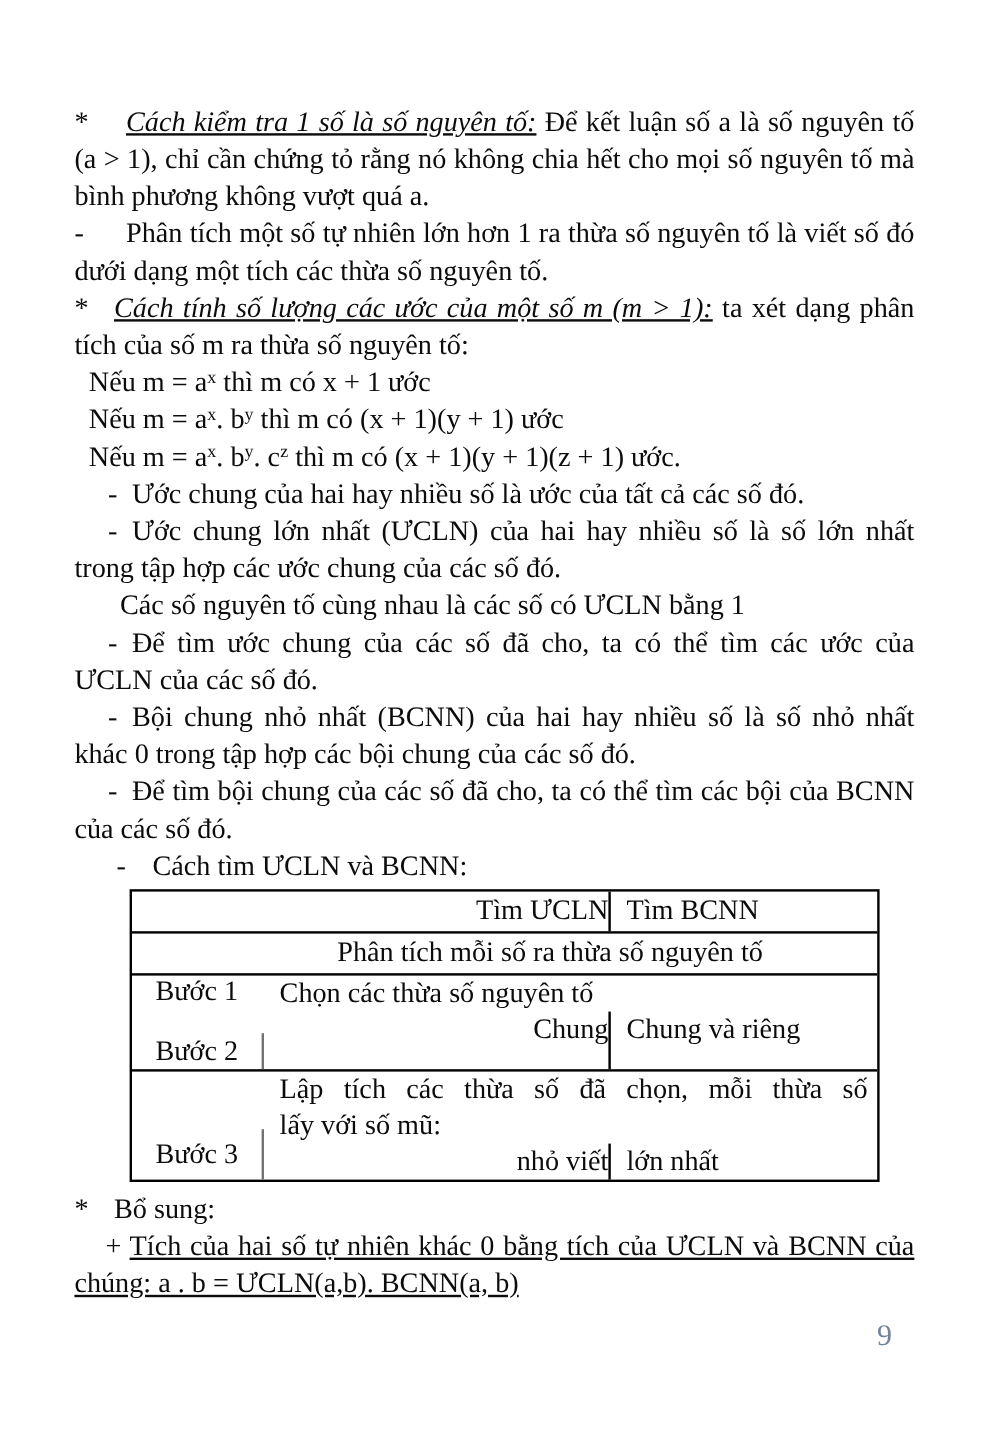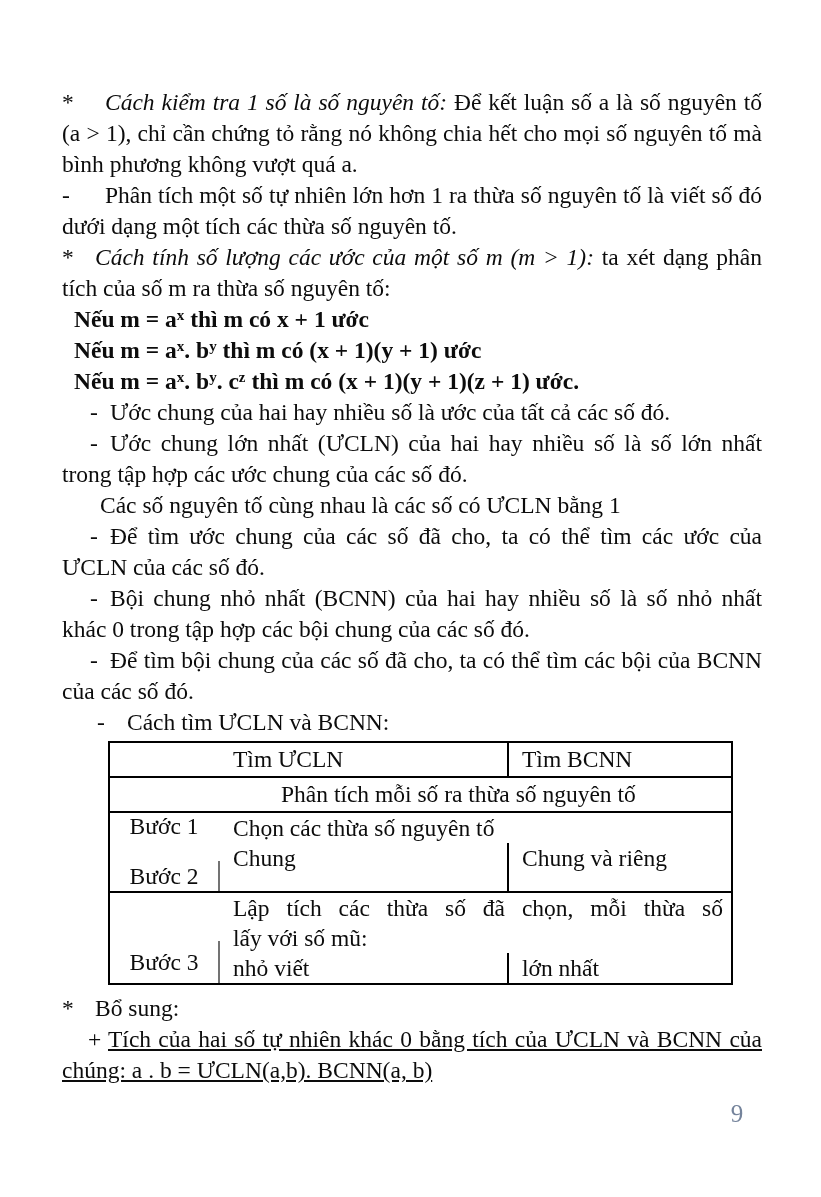--- a/index.html
+++ b/index.html
@@ -9,30 +9,30 @@
     background:#ffffff;
     font-family:"Liberation Serif","DejaVu Serif",serif;
     font-size:23.5px;
     line-height:31px;
     color:#0c0c0c;
     overflow:hidden;
   }
   .content { position:absolute; left:62px; top:87px; width:700px; }
   .content p { margin:0; text-align:justify; }
   .gap4 { margin-top:4px; }
-  .it { font-style:italic; }
+  .it { font-style:italic;text-decoration:underline; }
   .mk { display:inline-block; text-indent:0; }
   .w43 { width:43px; }
   .w33 { width:33px; }
   .w30 { width:30px; }
   .w20 { width:20px; }
   .ti28 { text-indent:28px; }
   .ti35 { text-indent:35px; text-align:center; }
   .ti26 { text-indent:26px;text-decoration:underline; }
-  .pl12 { padding-left:12px; text-align:right;font-weight:bold; }
+  .pl12 { padding-left:12px; text-align:right; }
   .pl38 { padding-left:38px; text-align:right; }
   sup.exp { font-size:15px; line-height:0; vertical-align:7px; }
 
   
   .tbl {
     box-sizing:border-box;
     width:625px;
     margin:3px 0 8px 46px;
     border:2px solid #000;
     line-height:30px;
@@ -43,21 +43,21 @@
     flex:0 0 110px;
     border-right:2px solid #737373;
     display:flex; align-items:center; justify-content:center;
     box-sizing:border-box;
     margin-top:48px;
   }
   .c-main { flex:1; min-width:0; display:flex; flex-direction:column; }
   .c-main.vc { flex-direction:row; align-items:center;padding-left:48px; }
   .tline { padding-left:13px; padding-right:8px; }
   .split { display:flex; flex:1; }
-  .split-l { flex:0 0 289px; box-sizing:border-box; padding-left:13px; border-right:2px solid #000; }
+  .split-l { flex:0 0 289px; box-sizing:border-box; padding-left:13px; border-right:2px solid #000;text-align:right; }
   .split-r { flex:1; padding-left:13px; }
   .h33 { height:33px; line-height:33px; }
   .h30 { height:30px; }
   .just-stretch { text-align:justify; text-align-last:justify; }
 
   .page-number {
     position:absolute;
     left:712px; top:1098px;
     width:50px;
     text-align:center;

